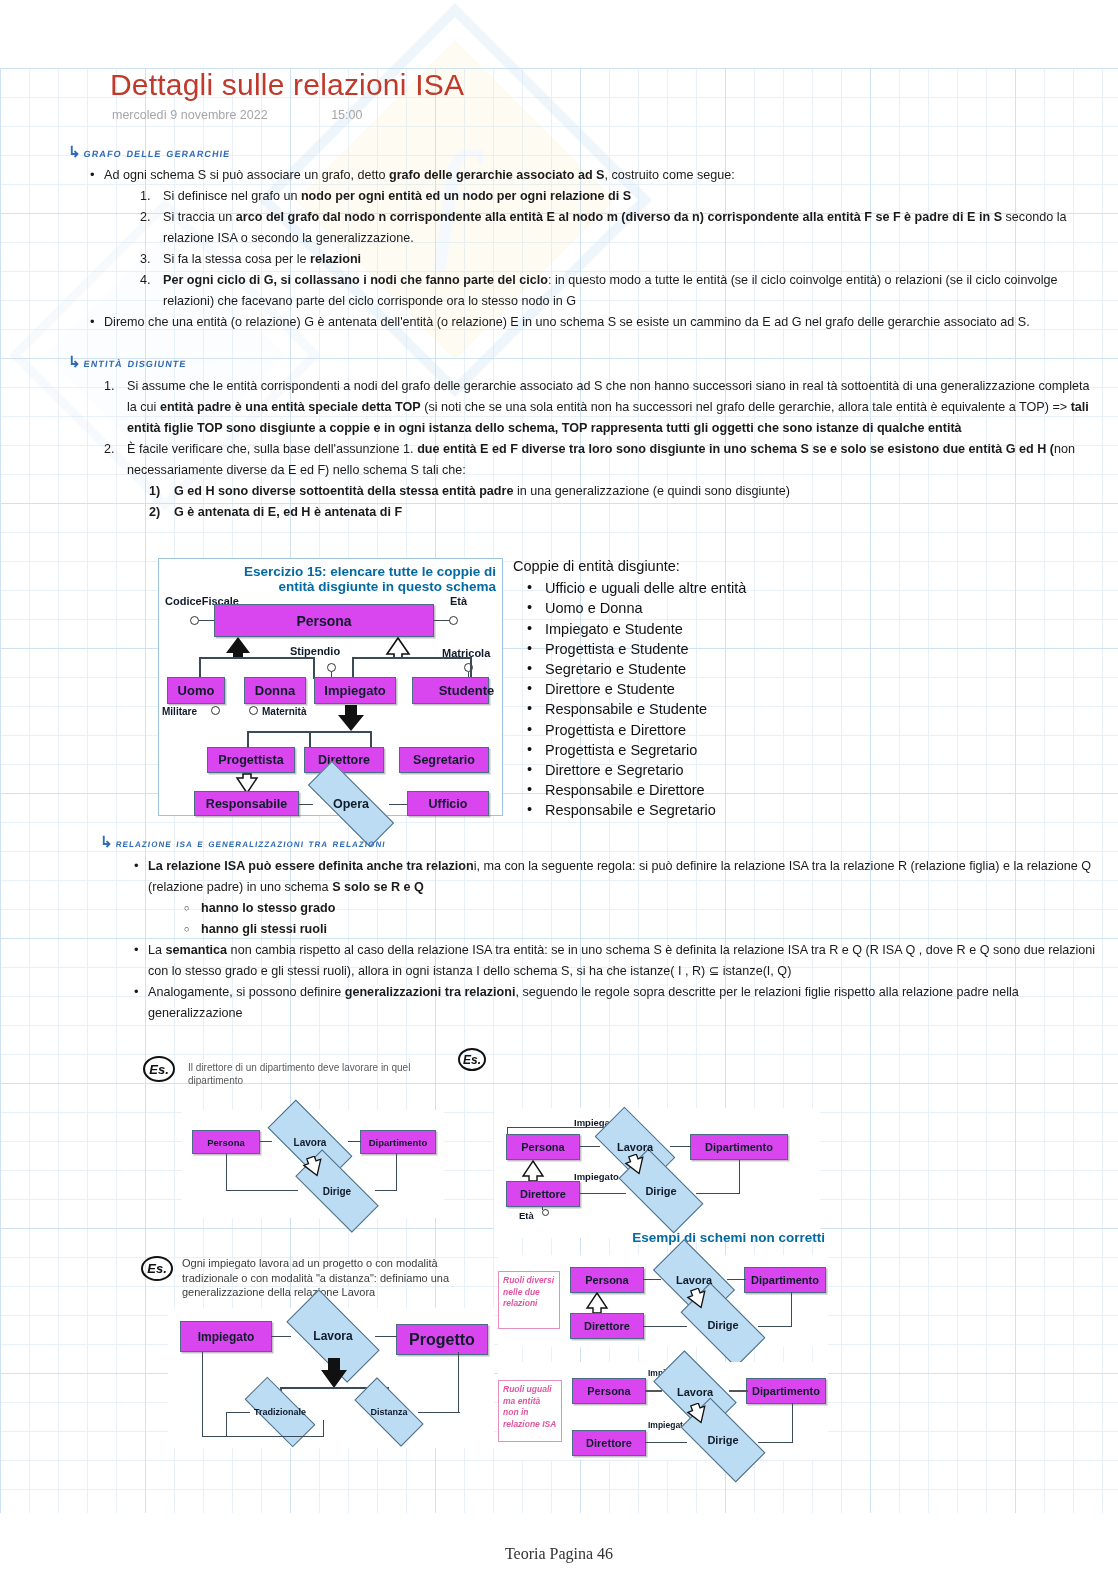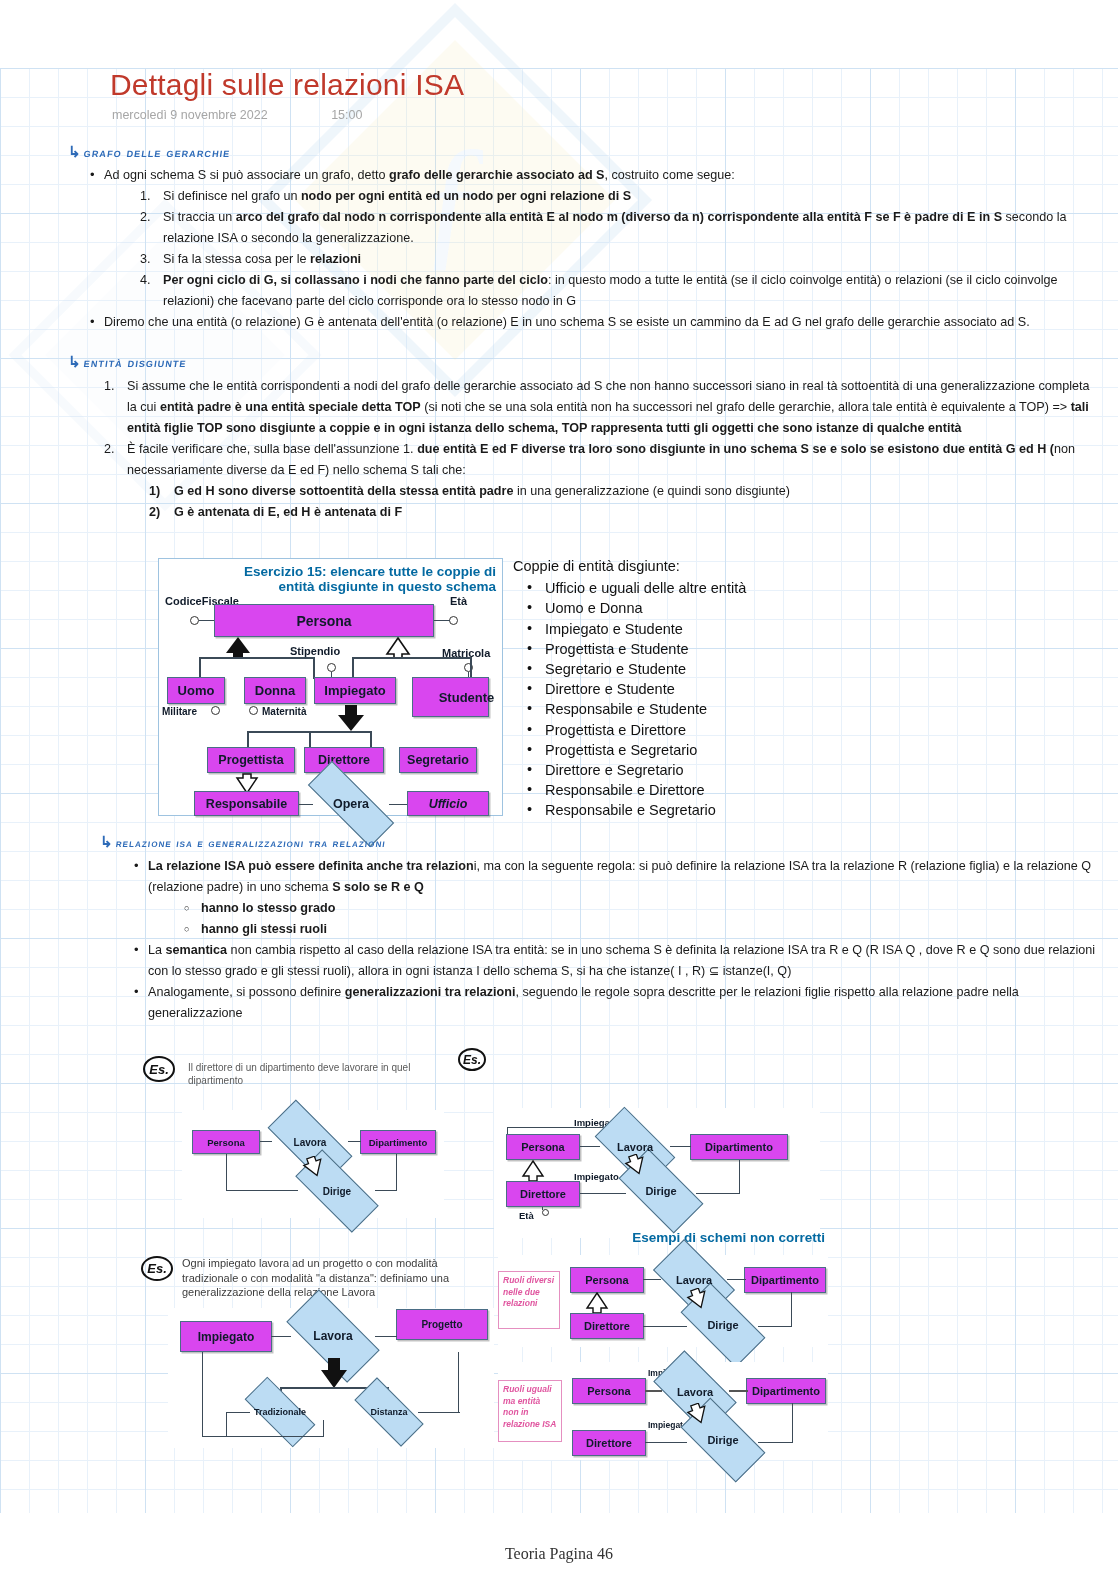--- a/index.html
+++ b/index.html
@@ -262,51 +262,51 @@
   <svg style="position:absolute; left:225px; top:78px; width:28px; height:21px;">
     <polygon points="14,1 25,17 18,17 18,21 10,21 10,17 3,17" fill="#fff" stroke="#111" stroke-width="1.6"></polygon>
   </svg>
   <div class="ln" style="left:193px; top:98px; width:120px; height:1.6px;"></div>
   <div class="lnv" style="left:193px; top:98px; width:1.6px; height:22px;"></div>
   <div class="lnv" style="left:311px; top:98px; width:1.6px; height:22px;"></div>
 
   <div class="ent" style="left:8px; top:118px; width:58px; height:27px; font-size:13px;">Uomo</div>
   <div class="ent" style="left:85px; top:118px; width:62px; height:27px; font-size:13px;">Donna</div>
   <div class="ent" style="left:155px; top:118px; width:82px; height:27px; font-size:13px;">Impiegato</div>
-  <div class="ent" style="left:253px; top:118px; width:77px; height:40px; font-size:13px;padding-left:32px;">Studente</div>
+  <div class="ent" style="left:253px; top:118px; width:77px; height:27px; font-size:13px;padding-left:32px;">Studente</div>
 
   <div class="attr-lbl" style="left:3px; top:147px; font-size:10px;">Militare</div>
   <div class="attr-dot" style="left:52px; top:147px;"></div>
   <div class="attr-dot" style="left:90px; top:147px;"></div>
   <div class="attr-lbl" style="left:103px; top:147px; font-size:10px;">Maternità</div>
 
   <svg style="position:absolute; left:177px; top:146px; width:32px; height:26px;">
     <polygon points="15,0 28,16 21,16 21,26 9,26 9,16 2,16" fill="#111" transform="rotate(180 15 13)"></polygon>
   </svg>
   <div class="ln" style="left:88px; top:172px; width:125px; height:1.6px;"></div>
   <div class="lnv" style="left:88px; top:172px; width:1.6px; height:18px;"></div>
   <div class="lnv" style="left:211px; top:172px; width:1.6px; height:18px;"></div>
   <div class="lnv" style="left:150px; top:172px; width:1.6px; height:18px;"></div>
 
   <div class="ent" style="left:48px; top:188px; width:88px; height:26px; font-size:12.5px;">Progettista</div>
   <div class="ent" style="left:145px; top:188px; width:80px; height:26px; font-size:12.5px;">Direttore</div>
-  <div class="ent" style="left:240px; top:188px; width:78px; height:26px; font-size:12.5px;">Segretario</div>
+  <div class="ent" style="left:240px; top:188px; width:90px; height:26px; font-size:12.5px;">Segretario</div>
 
   <svg style="position:absolute; left:75px; top:214px; width:26px; height:20px;">
     <polygon points="13,1 23,16 17,16 17,20 9,20 9,16 3,16" fill="#fff" stroke="#111" stroke-width="1.5" transform="rotate(180 13 10.5)"></polygon>
   </svg>
 
   <div class="ent" style="left:35px; top:232px; width:105px; height:25px; font-size:12.5px;">Responsabile</div>
   <div class="rel" style="left:148px; top:228px; width:88px; height:34px; font-size:12.5px;">
     <span class="dia"></span>
     <span class="lbl">Opera</span>
   </div>
   <div class="ln" style="left:140px; top:245px; width:14px; height:1.4px;"></div>
   <div class="ln" style="left:230px; top:245px; width:18px; height:1.4px;"></div>
-  <div class="ent" style="left:248px; top:232px; width:82px; height:25px; font-size:12.5px;font-style:italic;">Ufficio</div>
+  <div class="ent" style="left:248px; top:232px; width:82px; height:25px; font-size:12.5px;">Ufficio</div>
 </div>
 
 <div class="coppie">
   <div class="hdr">Coppie di entità disgiunte:</div>
   <ul>
     <li>Ufficio e uguali delle altre entità</li>
     <li>Uomo e Donna</li>
     <li>Impiegato e Studente</li>
     <li>Progettista e Studente</li>
     <li>Segretario e Studente</li>
@@ -408,21 +408,21 @@
 <div class="es-circle" style="left:141px; top:1256px; width:32px; height:25px; font-size:13px;">Es.</div>
 <div class="es-text" style="left:182px; top:1256px; width:290px; font-size:11px; line-height:14.5px; color:#3c3c3c;">Ogni impiegato lavora ad un progetto o con modalità tradizionale o con modalità "a distanza": definiamo una generalizzazione della relazione Lavora</div>
 
 <div class="slide" style="left:168px; top:1308px; width:326px; height:140px;">
   <div class="ent" style="left:12px; top:13px; width:92px; height:31px; font-size:12px;">Impiegato</div>
   <div class="rel" style="left:122px; top:5px; width:86px; height:46px; font-size:12px;">
     <span class="dia"></span>
     <span class="lbl">Lavora</span>
   </div>
   <div class="ln" style="left:103px; top:28px; width:20px; height:1.4px;"></div>
-  <div class="ent" style="left:228px; top:1px; width:92px; height:31px; font-size:10px;">Progetto</div>
+  <div class="ent" style="left:228px; top:16px; width:92px; height:31px; font-size:16px;">Progetto</div>
   <div class="ln" style="left:207px; top:28px; width:22px; height:1.4px;"></div>
 
   <svg style="position:absolute; left:150px; top:50px; width:32px; height:30px;">
     <polygon points="16,0 29,18 22,18 22,30 10,30 10,18 3,18" fill="#111" transform="rotate(180 16 15)"></polygon>
   </svg>
   <div class="ln" style="left:112px; top:79px; width:108px; height:1.5px;"></div>
   <div class="lnv" style="left:112px; top:79px; width:1.5px; height:24px;"></div>
   <div class="lnv" style="left:219px; top:79px; width:1.5px; height:24px;"></div>
 
   <div class="rel" style="left:78px; top:88px; width:68px; height:32px; font-size:9px;">

